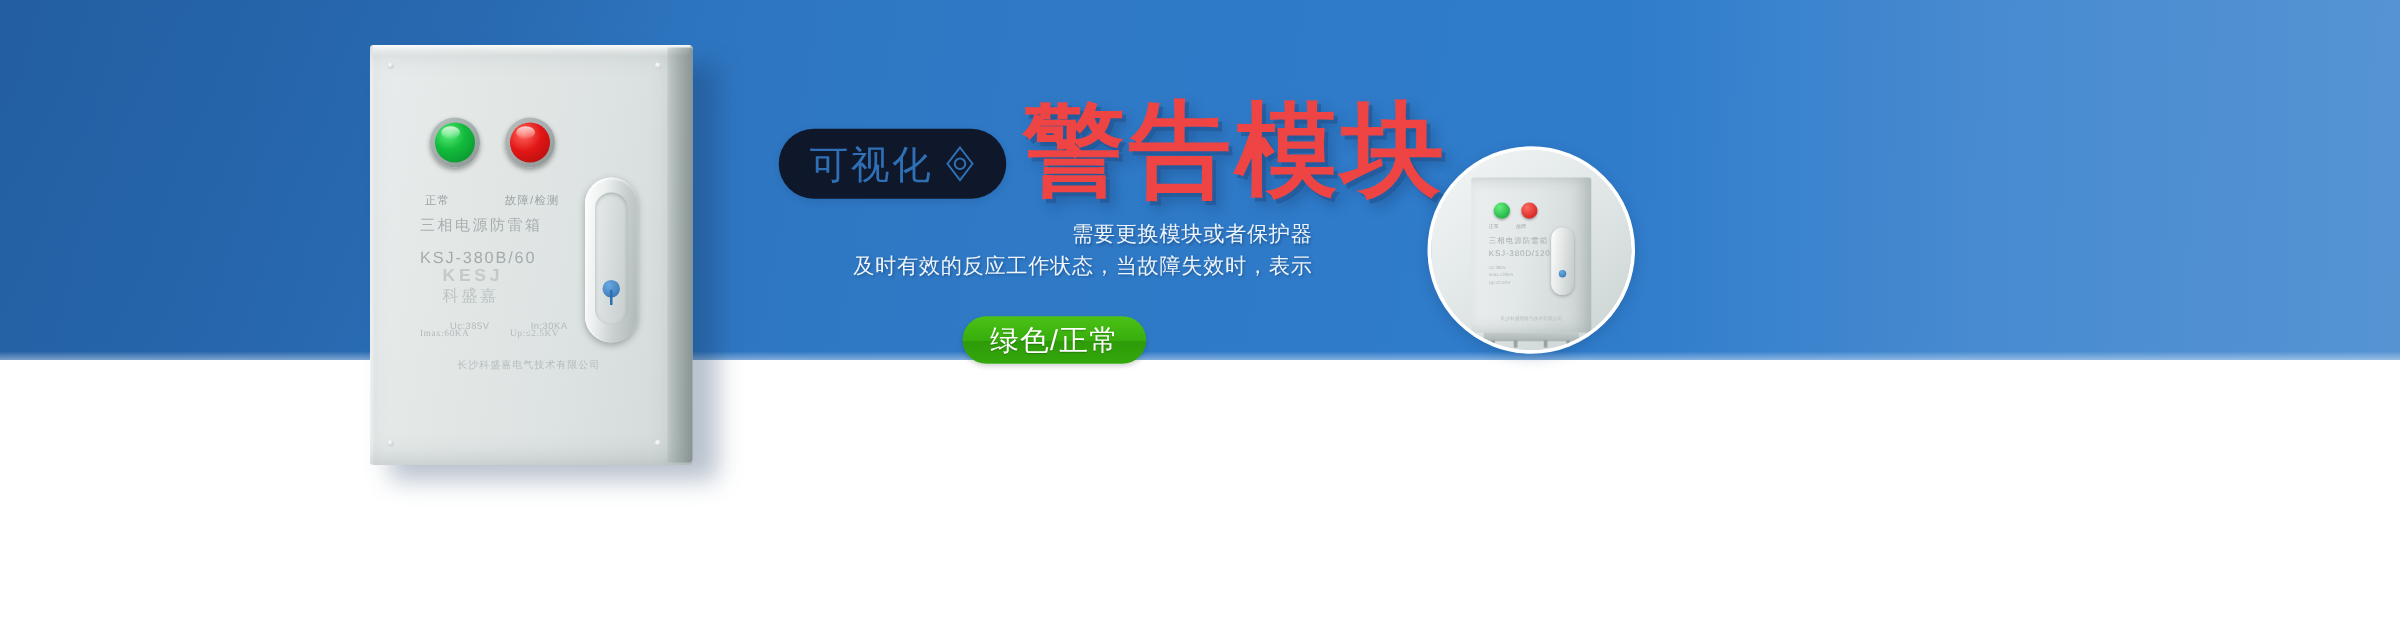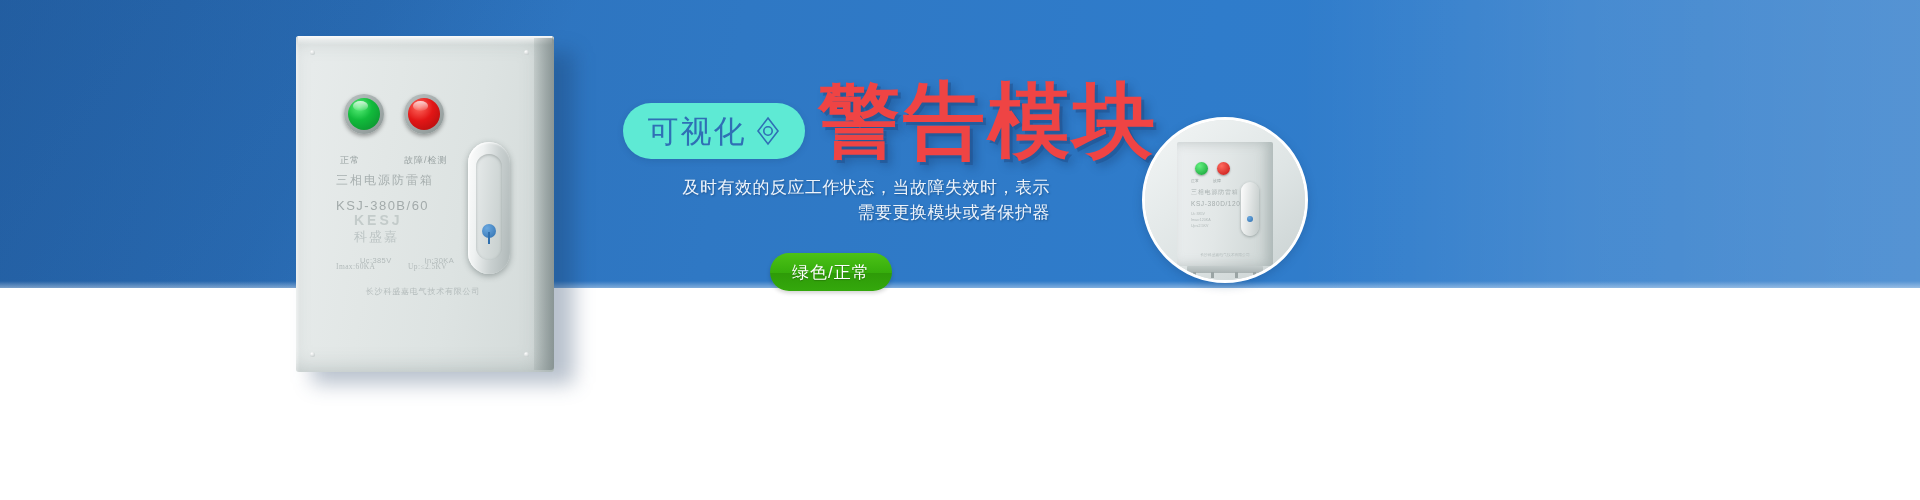--- a/index.html
+++ b/index.html
@@ -128,21 +128,21 @@
     background:radial-gradient(circle at 35% 30%,#ffffff,#b6bebe);
   }
   .bolt-tl { left:14px; top:14px; }
   .bolt-tr { left:228px; top:14px; }
   .bolt-bl { left:14px; top:316px; }
   .bolt-br { left:228px; top:316px; }
 
   
   .pill {
     position:absolute; left:623px; top:103px; width:182px; height:56px;
-    background:#5eead4; border-radius:28px;
+    background:#0f172a; border-radius:28px;
     display:flex; align-items:center; justify-content:center; gap:8px;
     box-shadow:0 2px 6px rgba(20,55,100,0.18);
   }
   .pill-text {
     font-size:31px; color:#2f6fb5; letter-spacing:2px; line-height:1;
     font-family:"Liberation Sans","DejaVu Sans",sans-serif;
   }
   .pill-icon { width:26px; height:30px; display:block; }
 
   .headline {
@@ -158,21 +158,21 @@
     text-align:right; color:#eef4fb; font-size:17px; line-height:25px;
     letter-spacing:0.5px; text-shadow:1px 1px 2px rgba(18,55,100,0.5);
   }
   .subtitle div { white-space:nowrap; }
 
   
   .badges { position:absolute; left:770px; top:253px; display:flex; gap:20px; }
   .badge {
     height:38px; padding:0 22px; border-radius:19px;
     display:flex; align-items:center; justify-content:center;
-    font-size:17px; color:#ffffff; letter-spacing:1px; white-space:nowrap;
+    font-size:23px; color:#ffffff; letter-spacing:1px; white-space:nowrap;
     box-shadow:0 2px 4px rgba(0,0,0,0.18);
     text-shadow:0 1px 1px rgba(0,0,0,0.25);
   }
   .badge-green { background:linear-gradient(180deg,#4cc216 0%,#36ad0c 52%,#2e9b08 53%,#34a80c 100%); }
   .badge-red { background:linear-gradient(180deg,#e02424 0%,#cf0f14 52%,#bb0a10 53%,#cc1116 100%); }
 
   
   .circle-photo {
     position:absolute; left:1142px; top:117px; width:166px; height:166px;
     border-radius:50%; overflow:hidden;
@@ -279,22 +279,22 @@
       <svg viewBox="0 0 26 30" width="26" height="30" aria-hidden="true">
         <path d="M13 2 L23 15 L13 28 L3 15 Z" fill="none" stroke="#2f6fb5" stroke-width="1.6"></path>
         <circle cx="13" cy="15" r="4.2" fill="none" stroke="#2f6fb5" stroke-width="1.6"></circle>
       </svg>
     </span>
   </div>
 
   <div class="headline">警告模块</div>
 
   <div class="subtitle">
+    <div>需要更换模块或者保护器</div>
     <div>及时有效的反应工作状态，当故障失效时，表示</div>
-    <div>需要更换模块或者保护器</div>
   </div>
 
   <div class="badges">
     <div class="badge badge-green">绿色/正常</div>
   </div>
 
   <div class="circle-photo">
     <div class="cp-bg"></div>
     <div class="cp-brand">KESJ</div>
     <div class="cp-brand2">科盛嘉</div>

